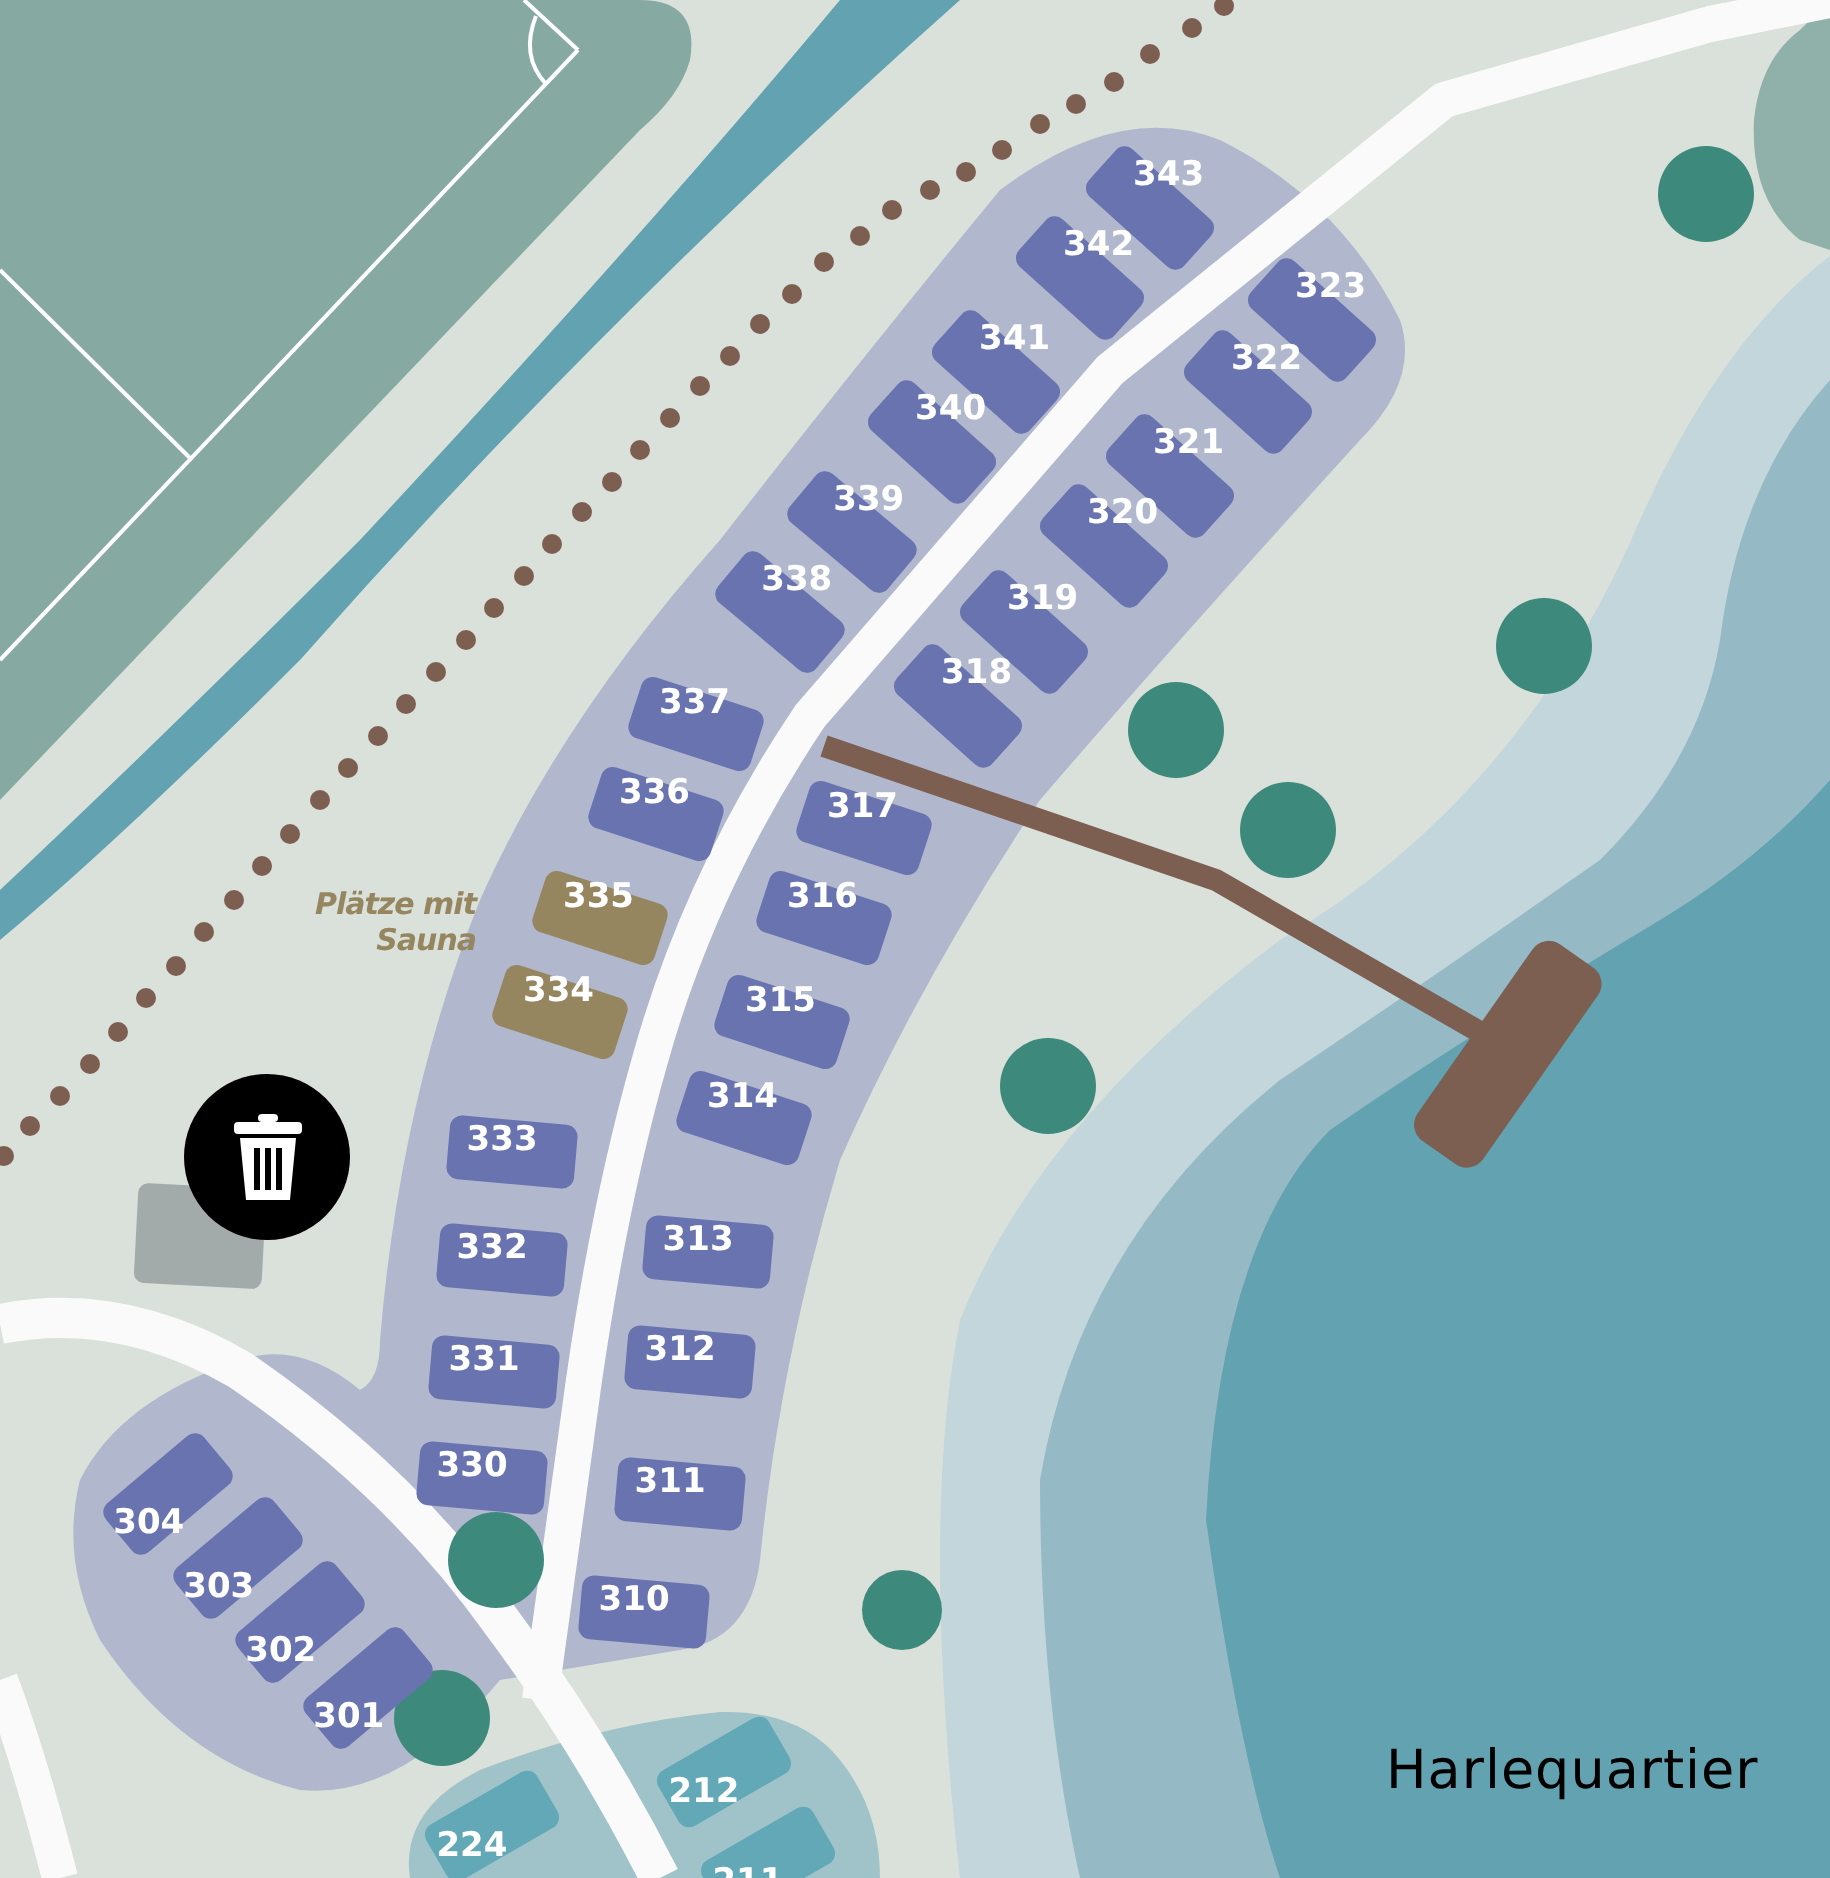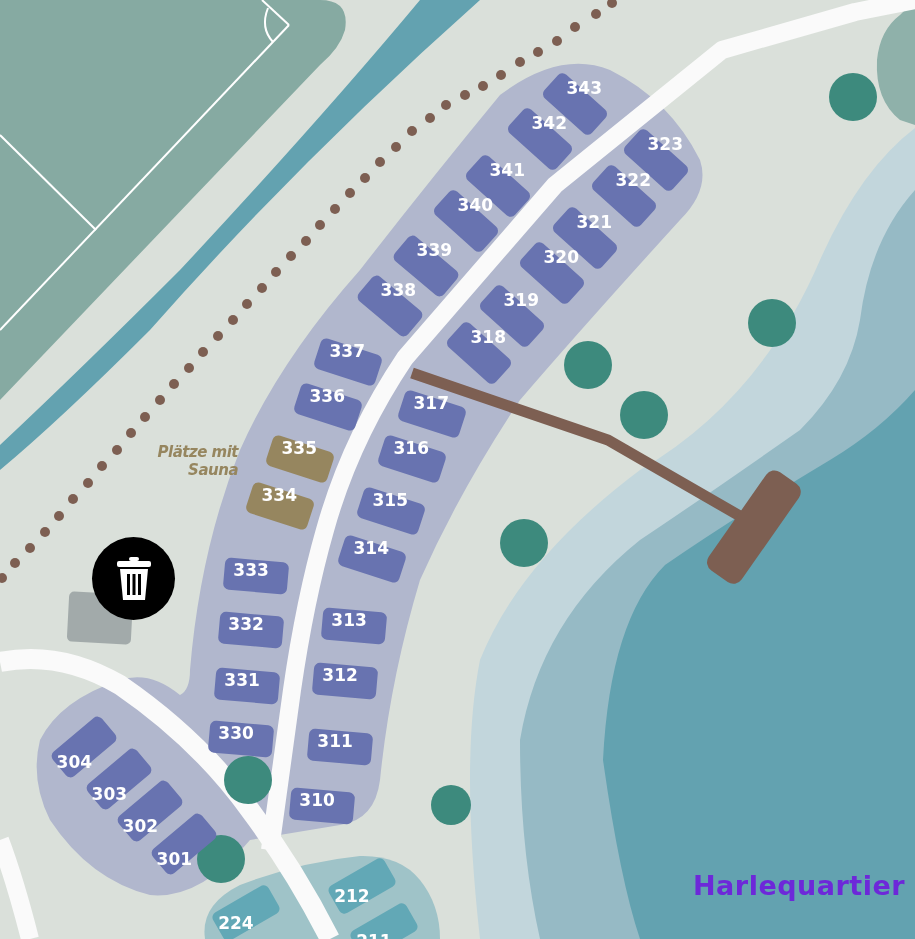--- a/index.html
+++ b/index.html
@@ -20,21 +20,21 @@
   .sauna-label {
     position: absolute; left: 150px; top: 443px; width: 88px; text-align: right;
     color: #96865f; font-style: italic; font-weight: bold; font-size: 15px; line-height: 18px;
     font-family: "DejaVu Sans", sans-serif; letter-spacing: -0.5px;
   }
   .trash-btn {
     position: absolute; left: 92px; top: 537px; width: 83px; height: 83px; border-radius: 50%;
     background: #000; display: flex; align-items: center; justify-content: center; cursor: pointer;
   }
   .zone-title {
-    position: absolute; left: 693px; top: 870px; color: #6d28d9; font-size: 27px; font-weight: bold;
+    position: absolute; left: 693px; top: 870px; color: #000000; font-size: 27px; font-weight: normal;
     font-family: "DejaVu Sans", sans-serif; letter-spacing: 0.5px;
   }
 </style>
 </head>
 <body>
 
 <div id="map">
   <svg id="bg" width="915" height="939" viewBox="0 0 915 939">
 
     <rect x="0" y="0" width="915" height="939" fill="#dae0da"></rect>

